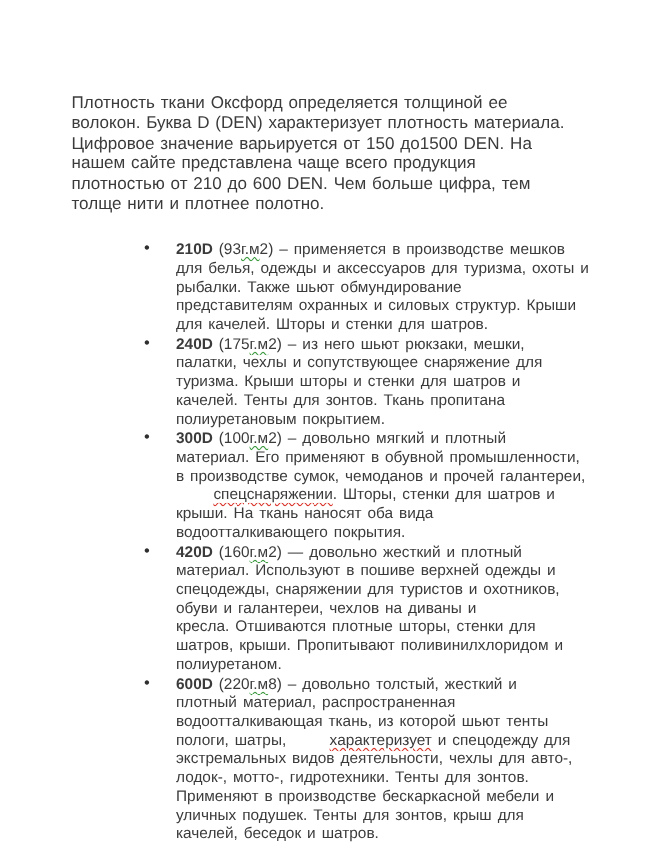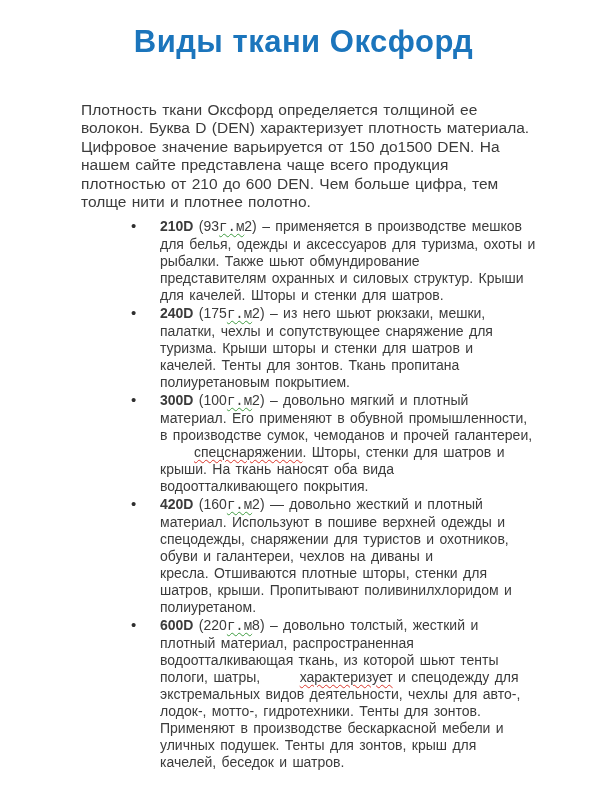--- a/index.html
+++ b/index.html
@@ -26,21 +26,21 @@
     font-size: 31px;
     font-weight: bold;
     letter-spacing: 0.5px;
     color: var(--title-color, #1b75bc);
   }
   .intro {
     position: absolute;
     top: 85px;
     left: 65px;
     width: 505px;
-    margin: 16px;
+    margin: 0;
     font-size: 15.5px;
     line-height: 18.4px;
     white-space: pre-line;
     word-spacing: 1px;
   }
   .fabric-list {
     position: absolute;
     top: 218px;
     left: 131px;
     width: 420px;
@@ -77,28 +77,26 @@
     text-decoration-thickness: 1px;
     text-underline-offset: 2px;
     margin-left: 34px;
   }
   .squiggle-green {
     text-decoration: underline;
     text-decoration-style: wavy;
     text-decoration-color: var(--grammar-green, #3e9b40);
     text-decoration-thickness: 1px;
     text-underline-offset: 2px;
-    font-family: Liberation Mono, monospace;
   }
 </style>
 </head>
 <body>
 
 <div class="page">
-  <h1 class="title">Виды ткани Оксфорд</h1>
 
   <p class="intro">Плотность ткани Оксфорд определяется толщиной ее
 волокон. Буква D (DEN) характеризует плотность материала.
 Цифровое значение варьируется от 150 до1500 DEN. На
 нашем сайте представлена чаще всего продукция
 плотностью от 210 до 600 DEN. Чем больше цифра, тем
 толще нити и плотнее полотно.</p>
 
   <ul class="fabric-list">
       <li>

